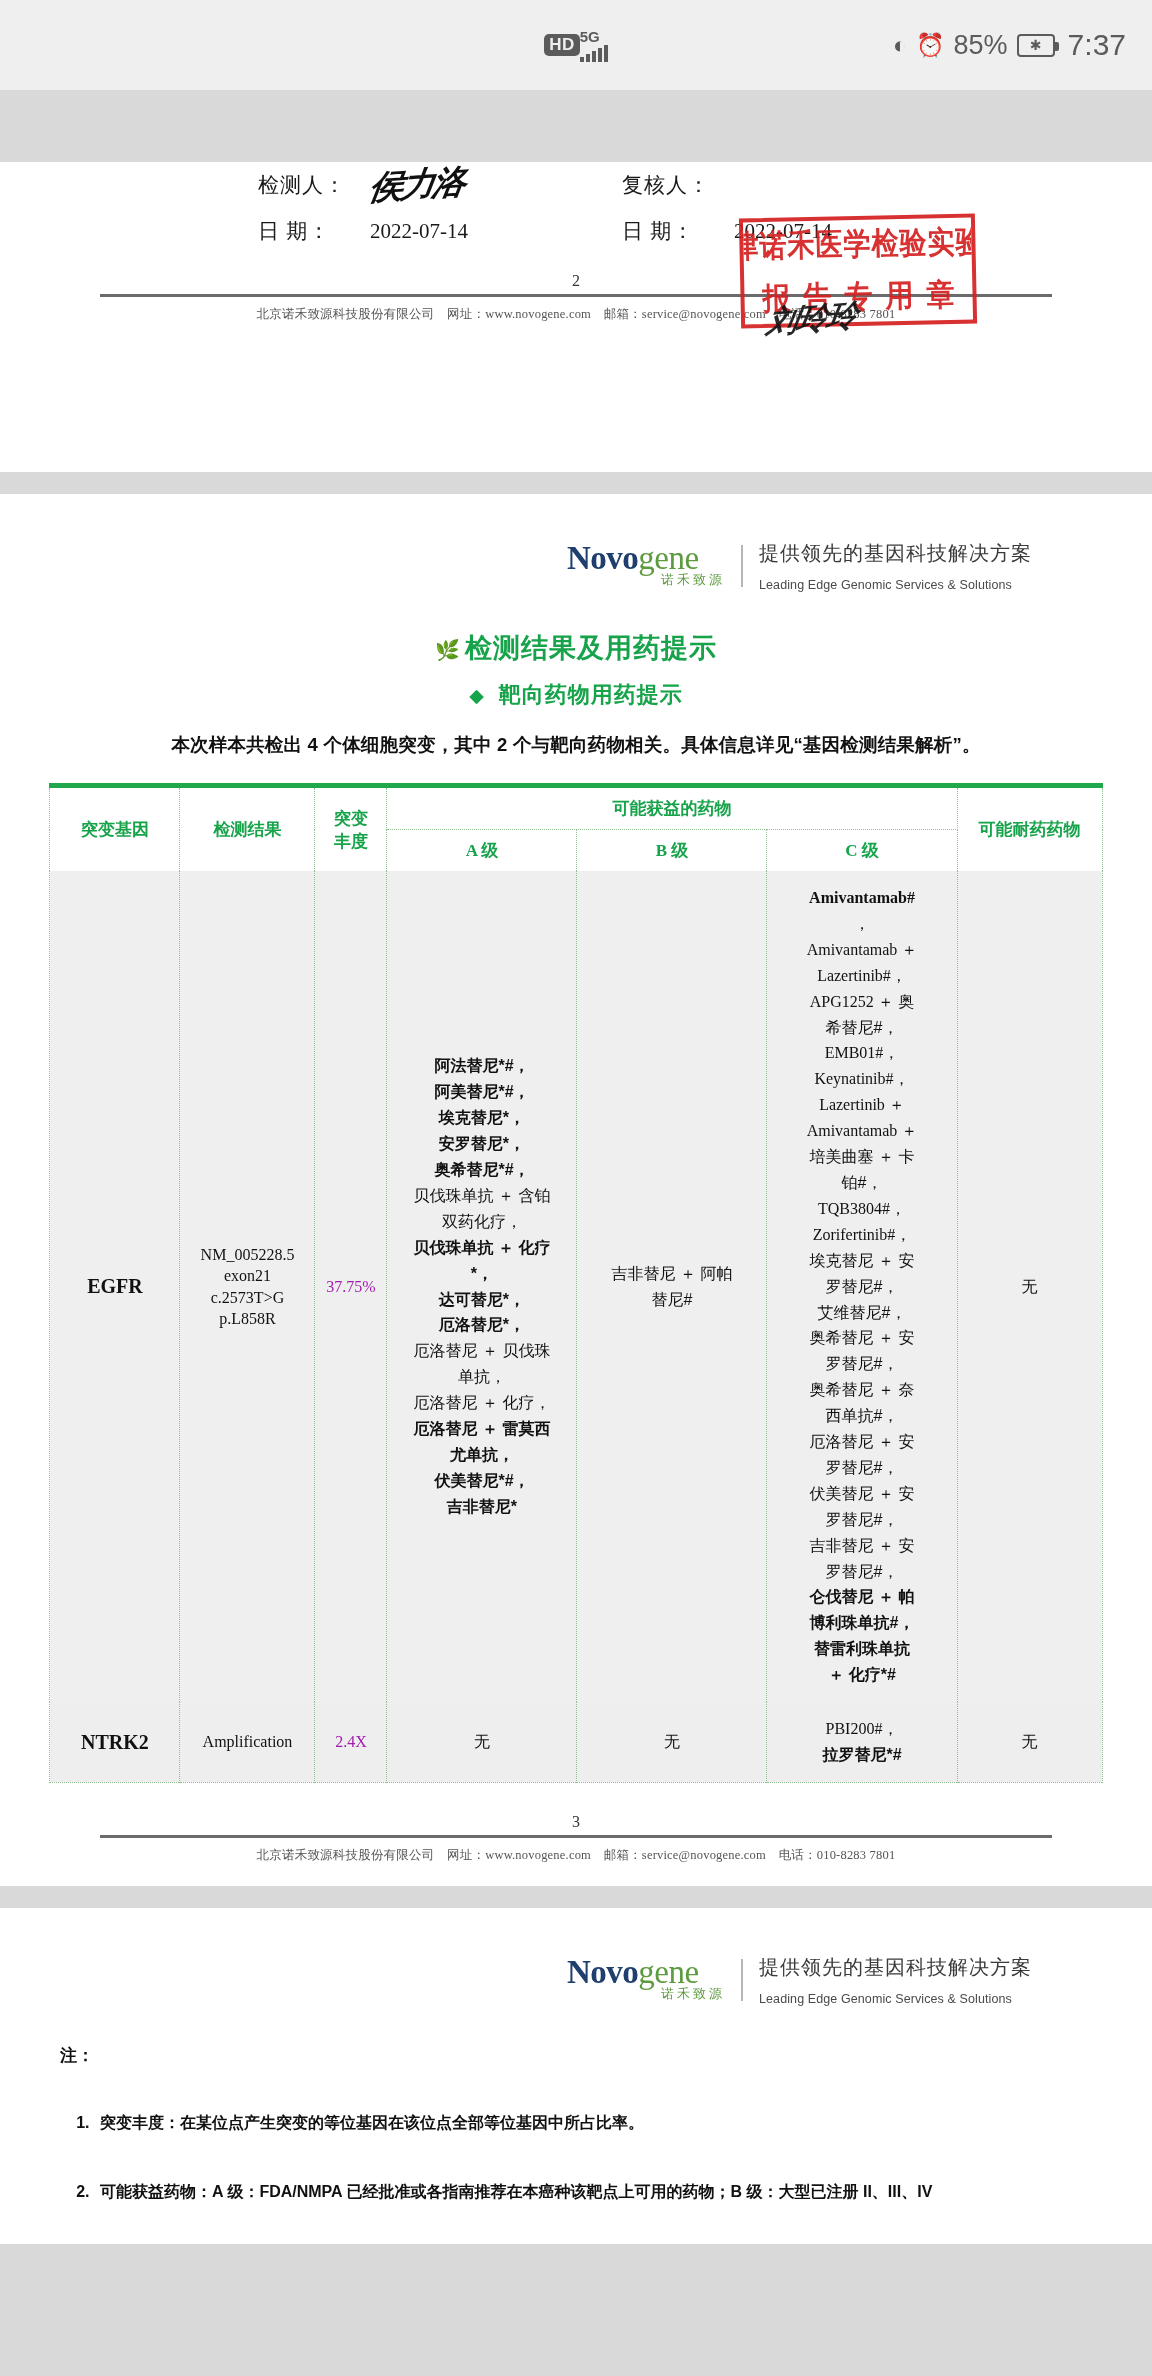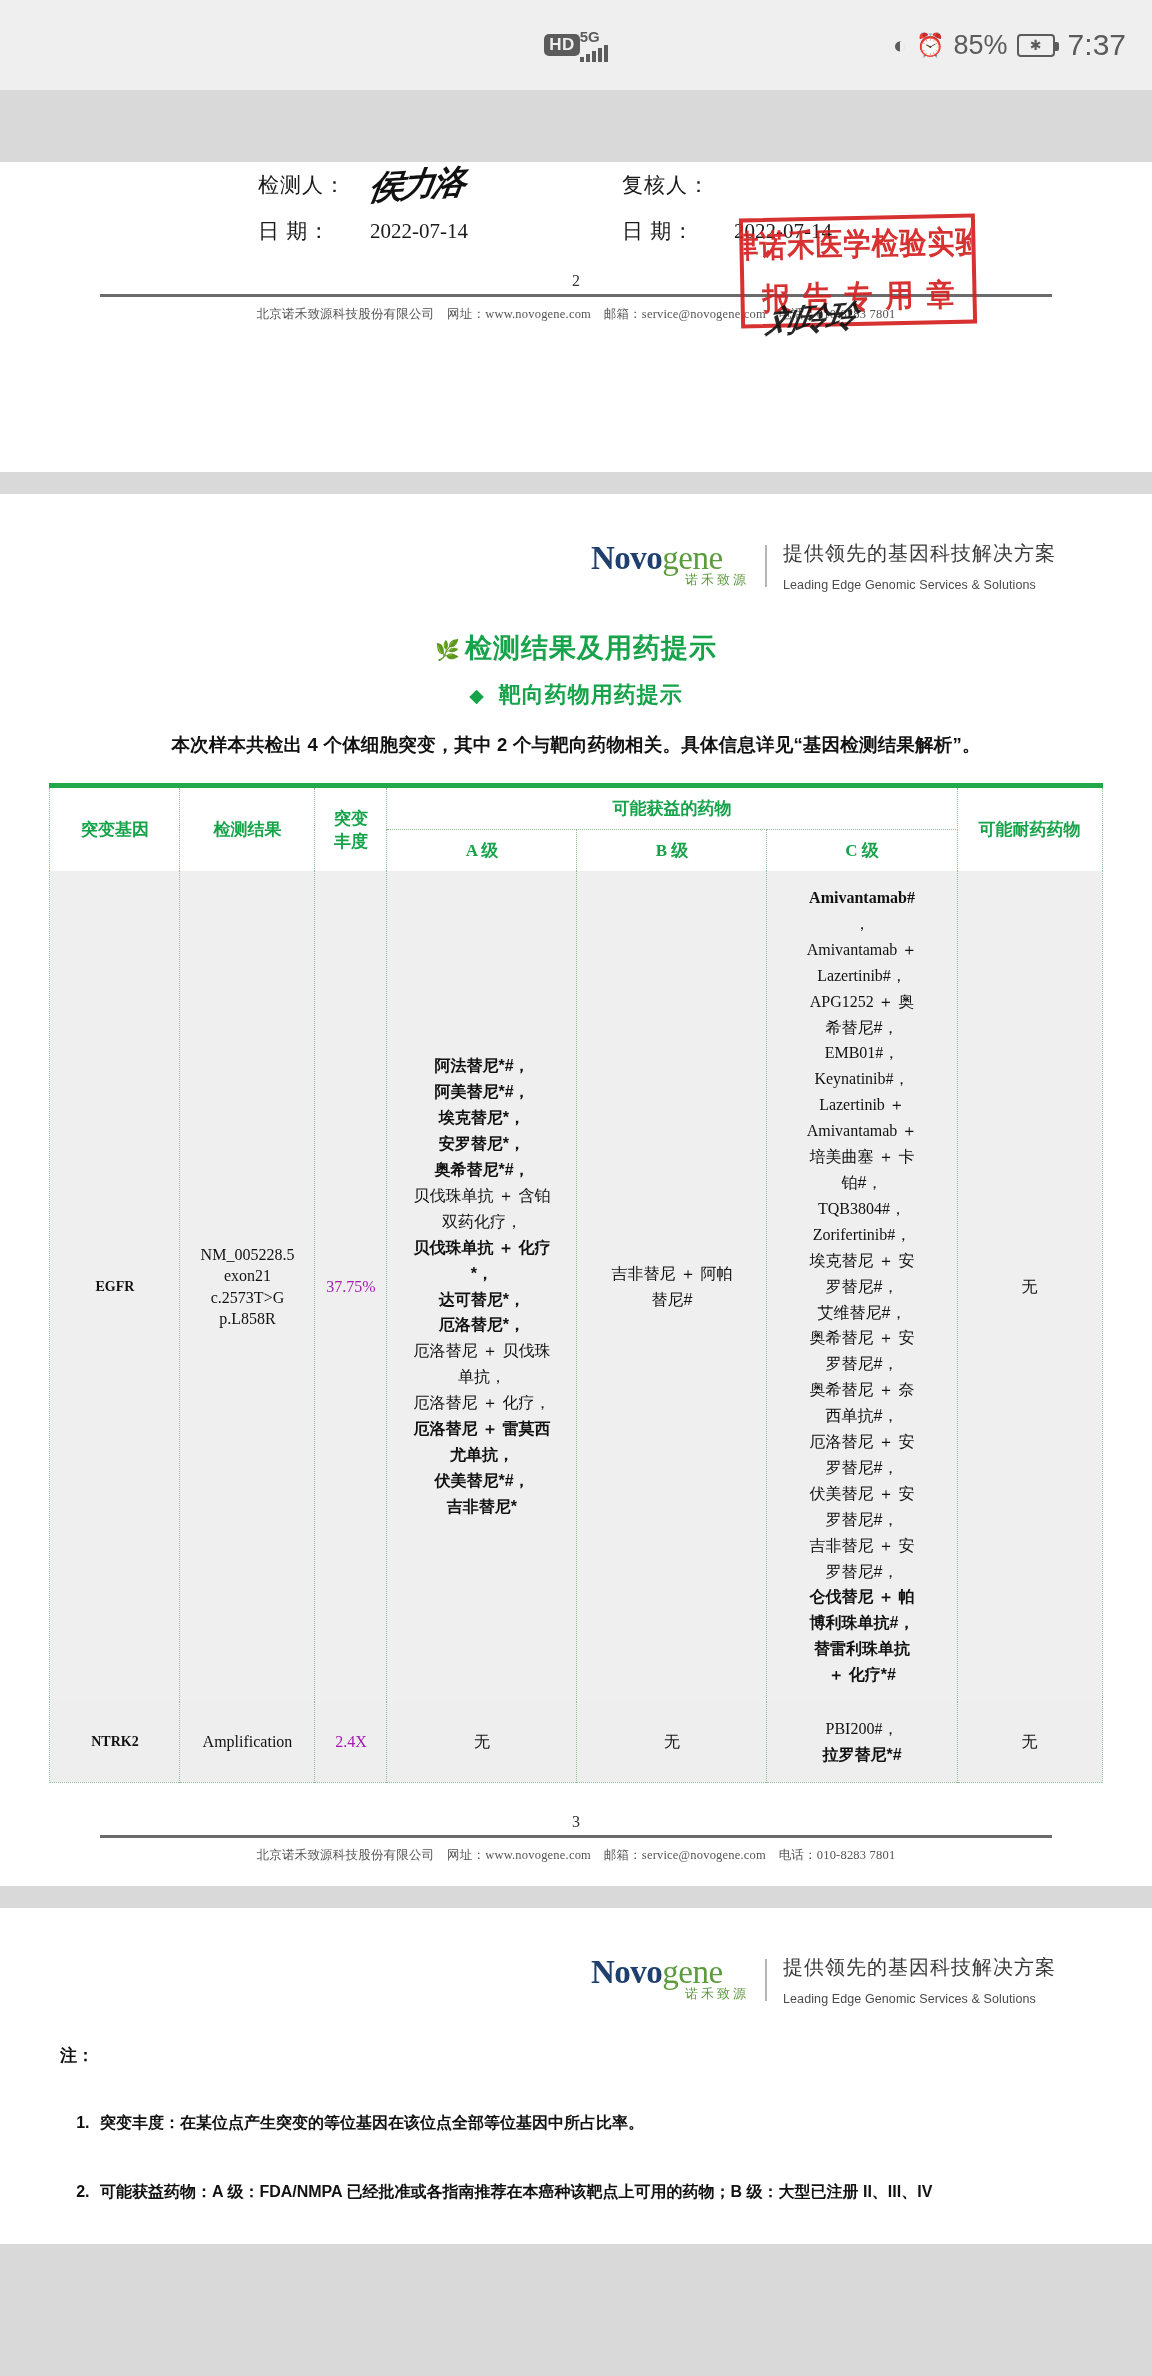--- a/index.html
+++ b/index.html
@@ -78,21 +78,21 @@
 
   
   .pg-footer{ margin:0 100px; text-align:center; }
   .pg-num{ font-size:16px; color:#333; font-family:"Liberation Serif",serif;
       padding-bottom:4px; }
   .pg-rule{ height:3px; background:#6b6b6b; }
   .pg-info{ font-size:12.5px; color:#555; padding-top:9px; letter-spacing:.2px;
       font-family:"Liberation Serif",serif; }
 
   
-  .logo-wrap{ display:flex; justify-content:flex-end; padding:46px 96px 0 0; }
+  .logo-wrap{ display:flex; justify-content:flex-end; padding:46px 120px 0 0; }
   .logo{ display:flex; align-items:center; gap:16px; }
   .logo-left{ display:flex; flex-direction:column; align-items:flex-start; }
   .logo-word{ font-size:33px; line-height:.95; font-family:"Liberation Serif",serif;
      letter-spacing:-.5px; white-space:nowrap;}
   .logo-word .n{ color:#1f3f6e; font-weight:bold; }
   .logo-word .g{ color:#5d9b3f; }
   .logo-cn{ font-size:13px; color:#5d9b3f; letter-spacing:3px; margin-left:94px;
      margin-top:-3px; }
   .logo-div{ width:2px; height:42px; background:#b5b5b5; }
   .logo-right{ display:flex; flex-direction:column; }
@@ -116,21 +116,21 @@
      border-left:1px dotted #8fbf92; border-right:1px dotted #8fbf92;
      vertical-align:middle; text-align:center;
   }
   .thead-top{ border-top:5px solid #21a84a; }
   table.rpt th{ color:#16a34a; font-weight:bold; padding:9px 4px; }
   .th-main{ font-size:17px; }
   .th-grade{ font-size:17px; font-family:"Liberation Serif",serif; }
   .th-span{ font-size:17px; border-bottom:1px dotted #8fbf92; }
   .row-body td{ background:#efefef; padding:14px 7px; }
   .row-body.alt td{ background:#eeeeee; }
-  .cell-gene{ font-size:14px; font-weight:bold; color:#111;
+  .cell-gene{ font-size:20px; font-weight:bold; color:#111;
      font-family:"Liberation Serif",serif; }
   .cell-res{ font-size:16px; color:#111; font-family:"Liberation Serif",serif;
      line-height:1.32; }
   .cell-freq{ font-size:16px; color:#a21caf; font-family:"Liberation Serif",serif; }
   .drug{ font-size:16px; color:#111; line-height:1.62; }
   .drug .b{ font-weight:bold;margin-top:16px; }
   .drug .lat{ font-family:"Liberation Serif",serif; }
   .tbl-bottom{ border-bottom:1px dotted #8fbf92; }
 
   

